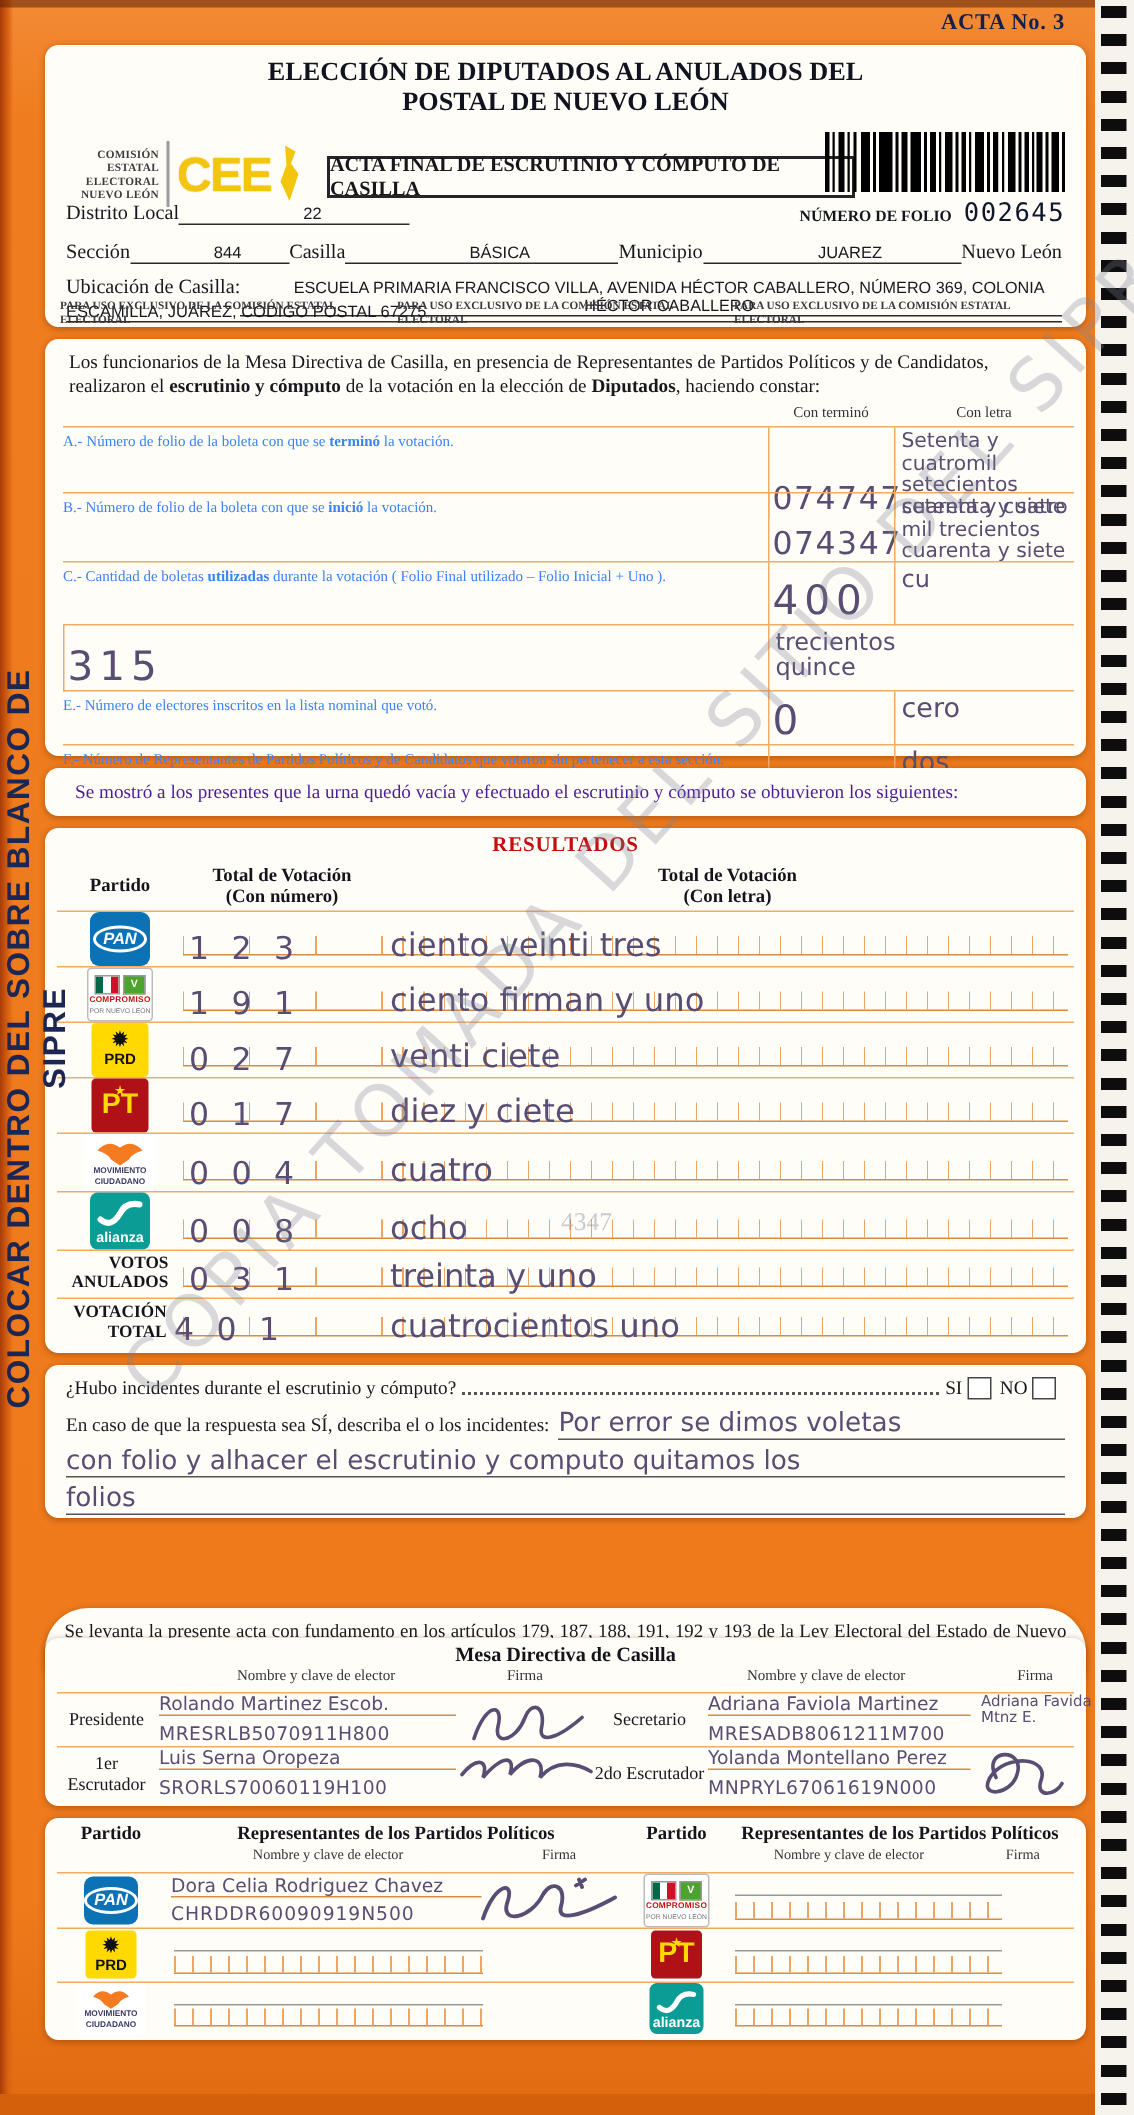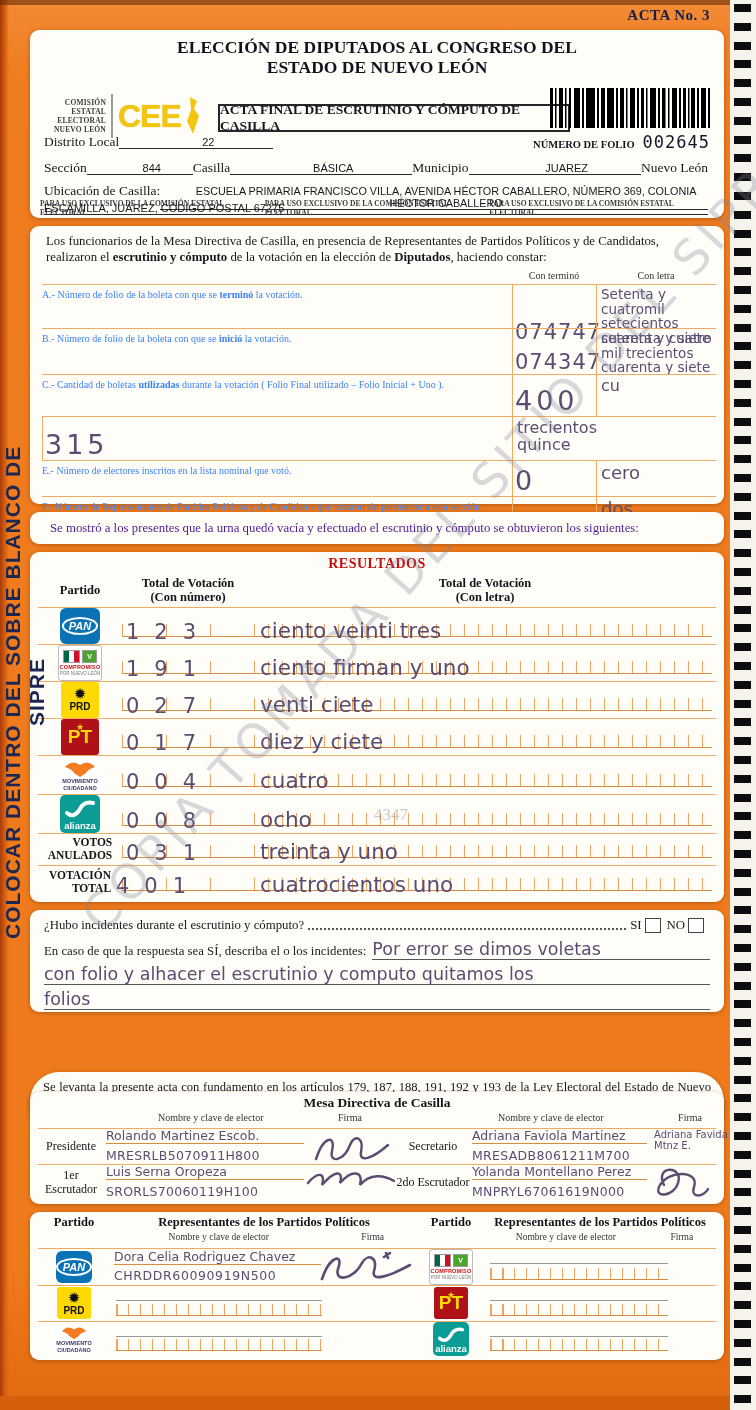--- a/index.html
+++ b/index.html
@@ -144,22 +144,22 @@
 <div class="left-edge"></div>
 <div class="perf"></div>
 <div class="bottom-strip"></div>
 
 <div class="acta-no">ACTA No.  3</div>
 <div class="side-text">COLOCAR DENTRO DEL SOBRE BLANCO DE SIPRE</div>
 <div class="watermark">COPIA TOMADA DEL SITIO DEL SIPRE</div>
 
 <div class="card header-card">
   <div class="h-title">
-    <div>ELECCIÓN DE DIPUTADOS AL CONGRESO DEL</div>
-    <div>ESTADO DE NUEVO LEÓN</div>
+    <div>ELECCIÓN DE DIPUTADOS AL ANULADOS DEL</div>
+    <div>POSTAL DE NUEVO LEÓN</div>
   </div>
   <div class="cee-block">
     <div class="cee-org">
       <div>COMISIÓN</div>
       <div>ESTATAL</div>
       <div>ELECTORAL</div>
       <div>NUEVO LEÓN</div>
     </div>
     <div class="cee-div"></div>
     <div class="cee-acronym">CEE</div>

